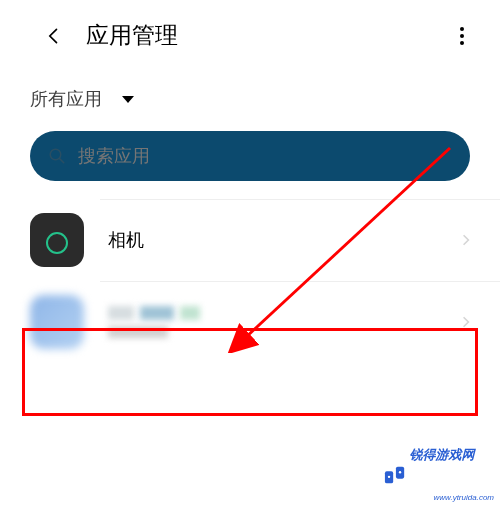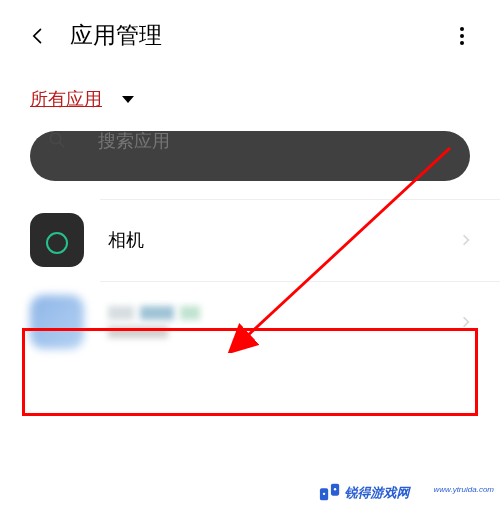--- a/index.html
+++ b/index.html
@@ -7,21 +7,21 @@
       width: 500px;
       height: 506px;
       background: #ffffff;
       font-family: -apple-system, "PingFang SC", "Helvetica Neue", sans-serif;
       position: relative;
       overflow: hidden;
     }
     .header {
       display: flex;
       align-items: center;
-      padding: 20px 28px 18px 28px;
+      padding: 20px 28px 18px 44px;
     }
     .back {
       width: 20px;
       height: 20px;
       display: flex;
       align-items: center;
       margin-right: 22px;
     }
     .title {
       font-size: 23px;
@@ -44,39 +44,37 @@
       background: #000;
       border-radius: 50%;
     }
     .filter {
       display: flex;
       align-items: center;
       padding: 18px 30px 20px 30px;
     }
     .filter-label {
       font-size: 18px;
-      color: #b91c1c;
+      color: #404040;
       margin-right: 20px;
-      text-decoration: underline;
     }
     .filter-arrow {
       width: 0; height: 0;
       border-left: 6px solid transparent;
       border-right: 6px solid transparent;
       border-top: 7px solid #000;
     }
     .search {
       margin: 0 30px 18px 30px;
-      background: #404040;
+      background: #0c4a6e;
       border-radius: 28px;
       height: 50px;
       display: flex;
-      align-items: flex-start;
+      align-items: center;
       padding: 0 18px;
-      gap: 20px;
     }
     .search-icon {
       width: 18px;
       height: 18px;
       margin-right: 12px;
       opacity: 0.4;
     }
     .search-input {
       border: none;
       background: none;
@@ -194,22 +192,23 @@
       right: 6px;
       display: flex;
       align-items: center;
       gap: 4px;
     }
     .wm-logo {
       width: 22px; height: 20px;
     }
     .wm-text {
       display: flex;
-      flex-direction: row;
+      flex-direction: column;
       line-height: 1;
+      gap: 33px;
     }
     .wm-cn {
       font-size: 13px;
       font-weight: 700;
       color: #2a5fd3;
       font-style: italic;
     }
     .wm-url {
       font-size: 8px;
       color: #2a5fd3;

